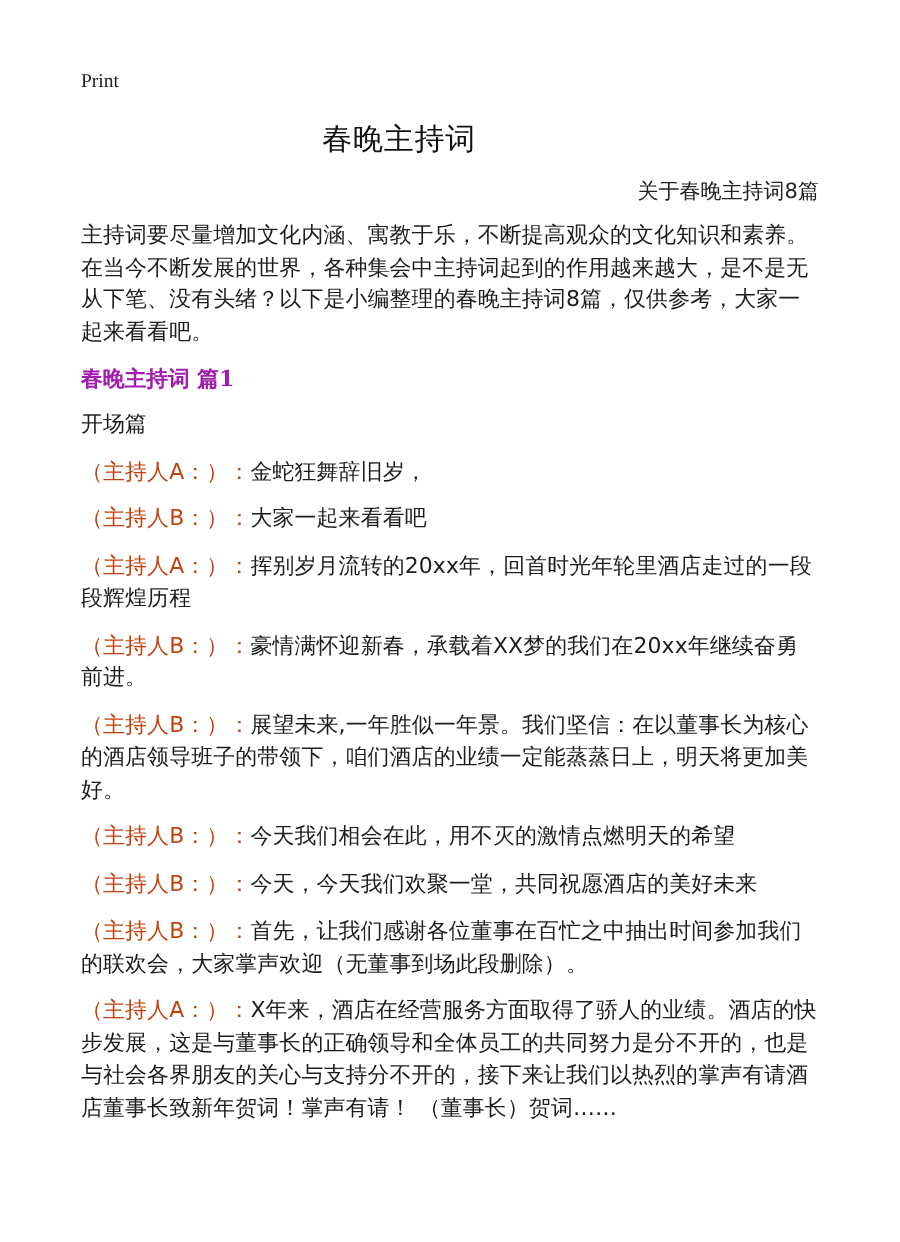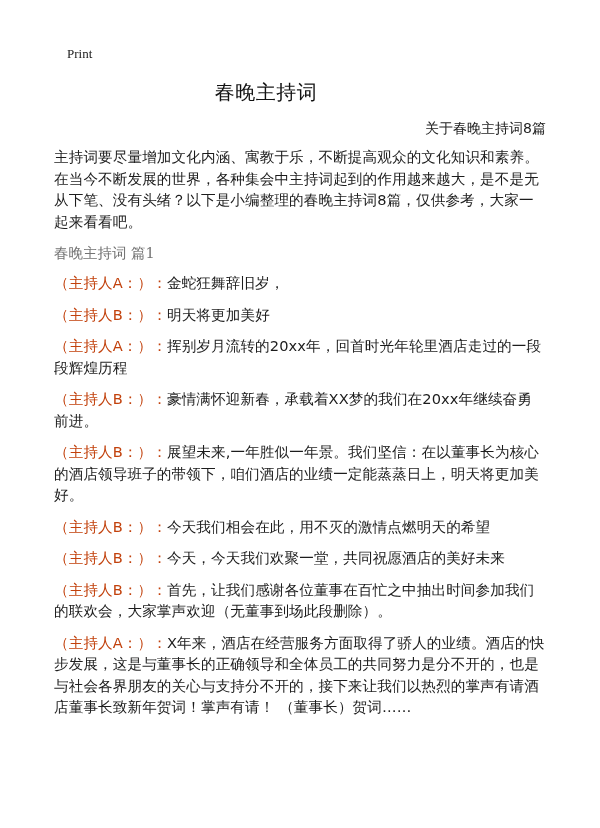--- a/index.html
+++ b/index.html
@@ -16,21 +16,21 @@
       font-family: "DejaVu Sans", "Liberation Sans", sans-serif;
     }
     .page {
       position: absolute;
       left: 54px;
       top: 0;
       width: 492px;
     }
     .print-link {
       position: absolute;
-      left: 13px;
+      left: 0;
       top: 46px;
       font-family: "Liberation Serif", "DejaVu Serif", serif;
       font-size: 13px;
       color: #222;
       text-decoration: none;
       cursor: pointer;
     }
     .doc-title {
       position: absolute;
       left: -54px;
@@ -59,25 +59,25 @@
     p.para {
       font-size: 14.6px;
       line-height: 21.5px;
       margin: 0 0 10px 0;
       color: #1c1c1c;
       word-break: break-all;
       letter-spacing: 0.1px;
     }
     .section-heading {
       font-family: "DejaVu Serif", "Liberation Serif", serif;
-      font-weight: normal;
+      font-weight: bold;
       font-size: 14.5px;
       line-height: 22px;
       margin: 6px 0 8px 0;
-      color: #737373;
+      color: #a21caf;
     }
     .section-sub {
       font-size: 14.6px;
       line-height: 21.5px;
       margin: 0 0 10px 0;
       color: #1c1c1c;
     }
     .speaker {
       color: #c2410c;
     }
@@ -86,23 +86,24 @@
 <body>
 
 <div class="page">
   <a class="print-link">Print</a>
   <h1 class="doc-title">春晚主持词</h1>
 
   <div class="content">
     <div class="subtitle">关于春晚主持词8篇</div>
     <p class="para">主持词要尽量增加文化内涵、寓教于乐，不断提高观众的文化知识和素养。在当今不断发展的世界，各种集会中主持词起到的作用越来越大，是不是无从下笔、没有头绪？以下是小编整理的春晚主持词8篇，仅供参考，大家一起来看看吧。</p>
     <div class="section-heading">春晚主持词 篇1</div>
+    <div class="section-sub">开场篇</div>
 
     <p class="para"><span class="speaker">（主持人A：）：</span><span>金蛇狂舞辞旧岁，</span></p>
-    <p class="para"><span class="speaker">（主持人B：）：</span><span>明天将更加美好</span></p>
+    <p class="para"><span class="speaker">（主持人B：）：</span><span>大家一起来看看吧</span></p>
     <p class="para"><span class="speaker">（主持人A：）：</span><span>挥别岁月流转的20xx年，回首时光年轮里酒店走过的一段段辉煌历程</span></p>
     <p class="para"><span class="speaker">（主持人B：）：</span><span>豪情满怀迎新春，承载着XX梦的我们在20xx年继续奋勇前进。</span></p>
     <p class="para"><span class="speaker">（主持人B：）：</span><span>展望未来,一年胜似一年景。我们坚信：在以董事长为核心的酒店领导班子的带领下，咱们酒店的业绩一定能蒸蒸日上，明天将更加美好。</span></p>
     <p class="para"><span class="speaker">（主持人B：）：</span><span>今天我们相会在此，用不灭的激情点燃明天的希望</span></p>
     <p class="para"><span class="speaker">（主持人B：）：</span><span>今天，今天我们欢聚一堂，共同祝愿酒店的美好未来</span></p>
     <p class="para"><span class="speaker">（主持人B：）：</span><span>首先，让我们感谢各位董事在百忙之中抽出时间参加我们的联欢会，大家掌声欢迎（无董事到场此段删除）。</span></p>
     <p class="para"><span class="speaker">（主持人A：）：</span><span>X年来，酒店在经营服务方面取得了骄人的业绩。酒店的快步发展，这是与董事长的正确领导和全体员工的共同努力是分不开的，也是与社会各界朋友的关心与支持分不开的，接下来让我们以热烈的掌声有请酒店董事长致新年贺词！掌声有请！ （董事长）贺词……</span></p>
   </div>
 </div>
 

